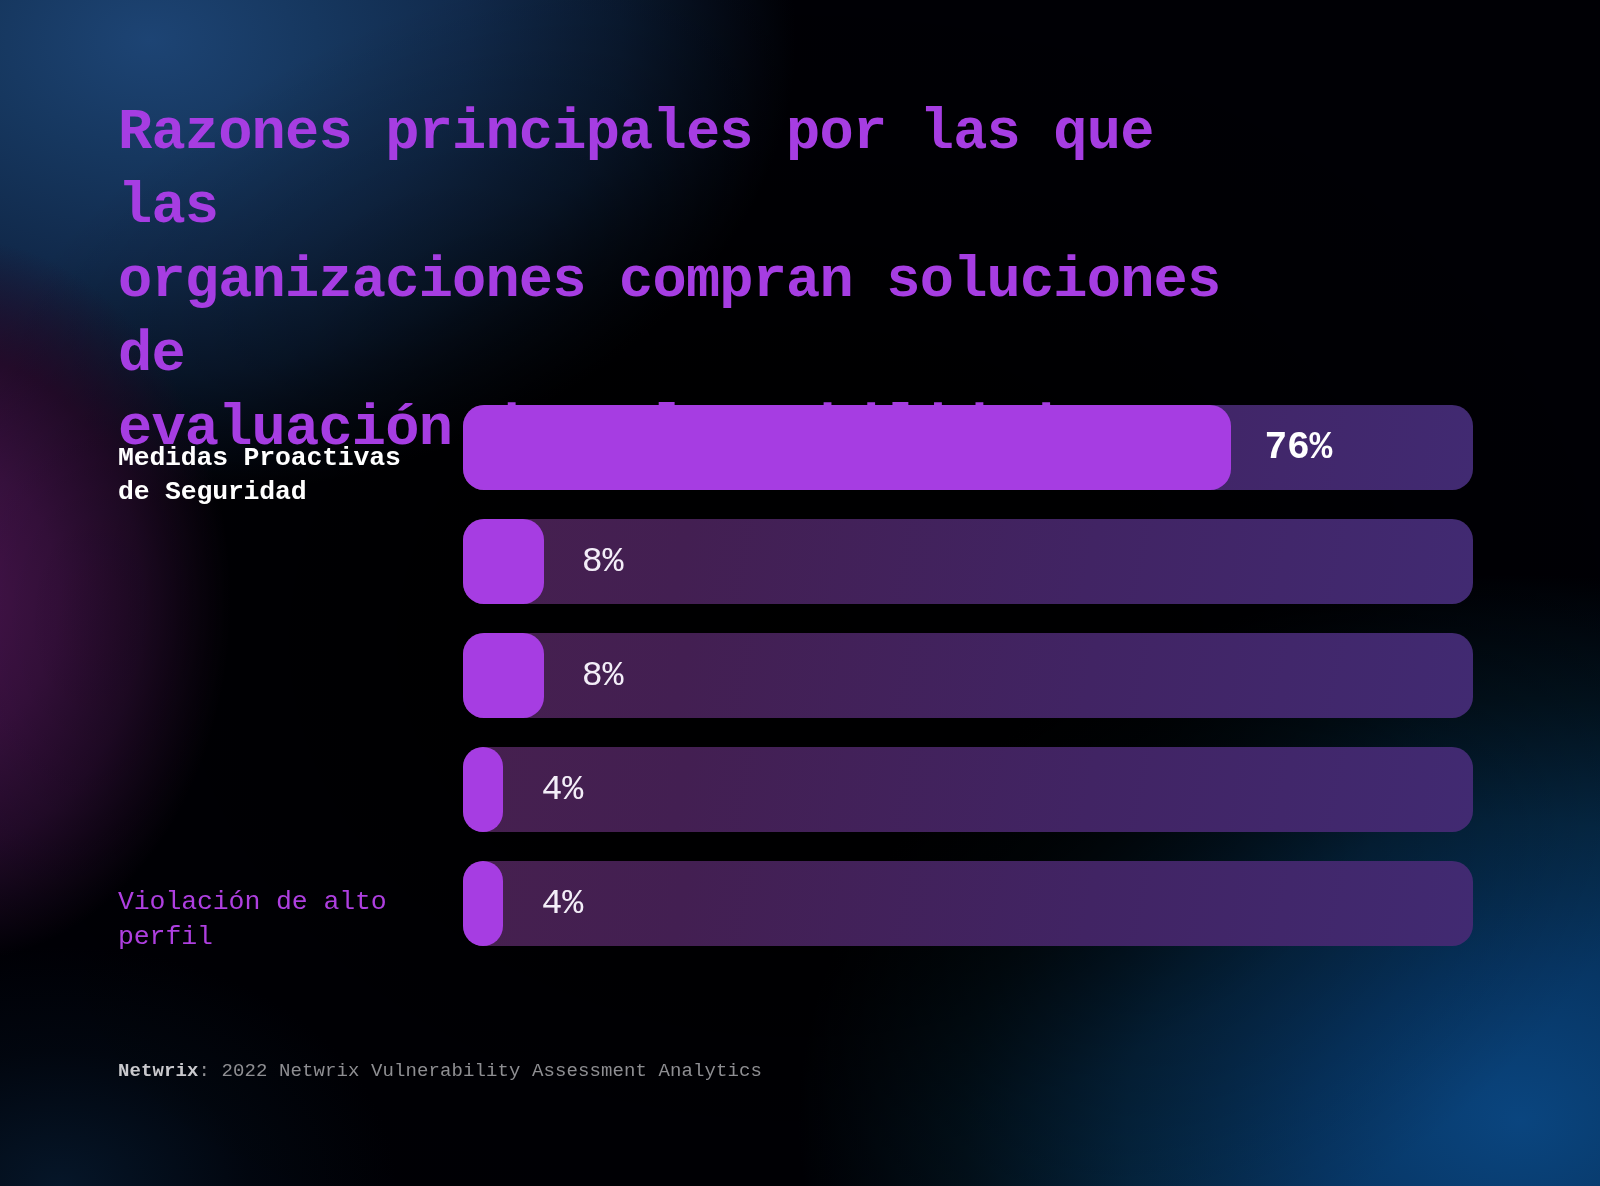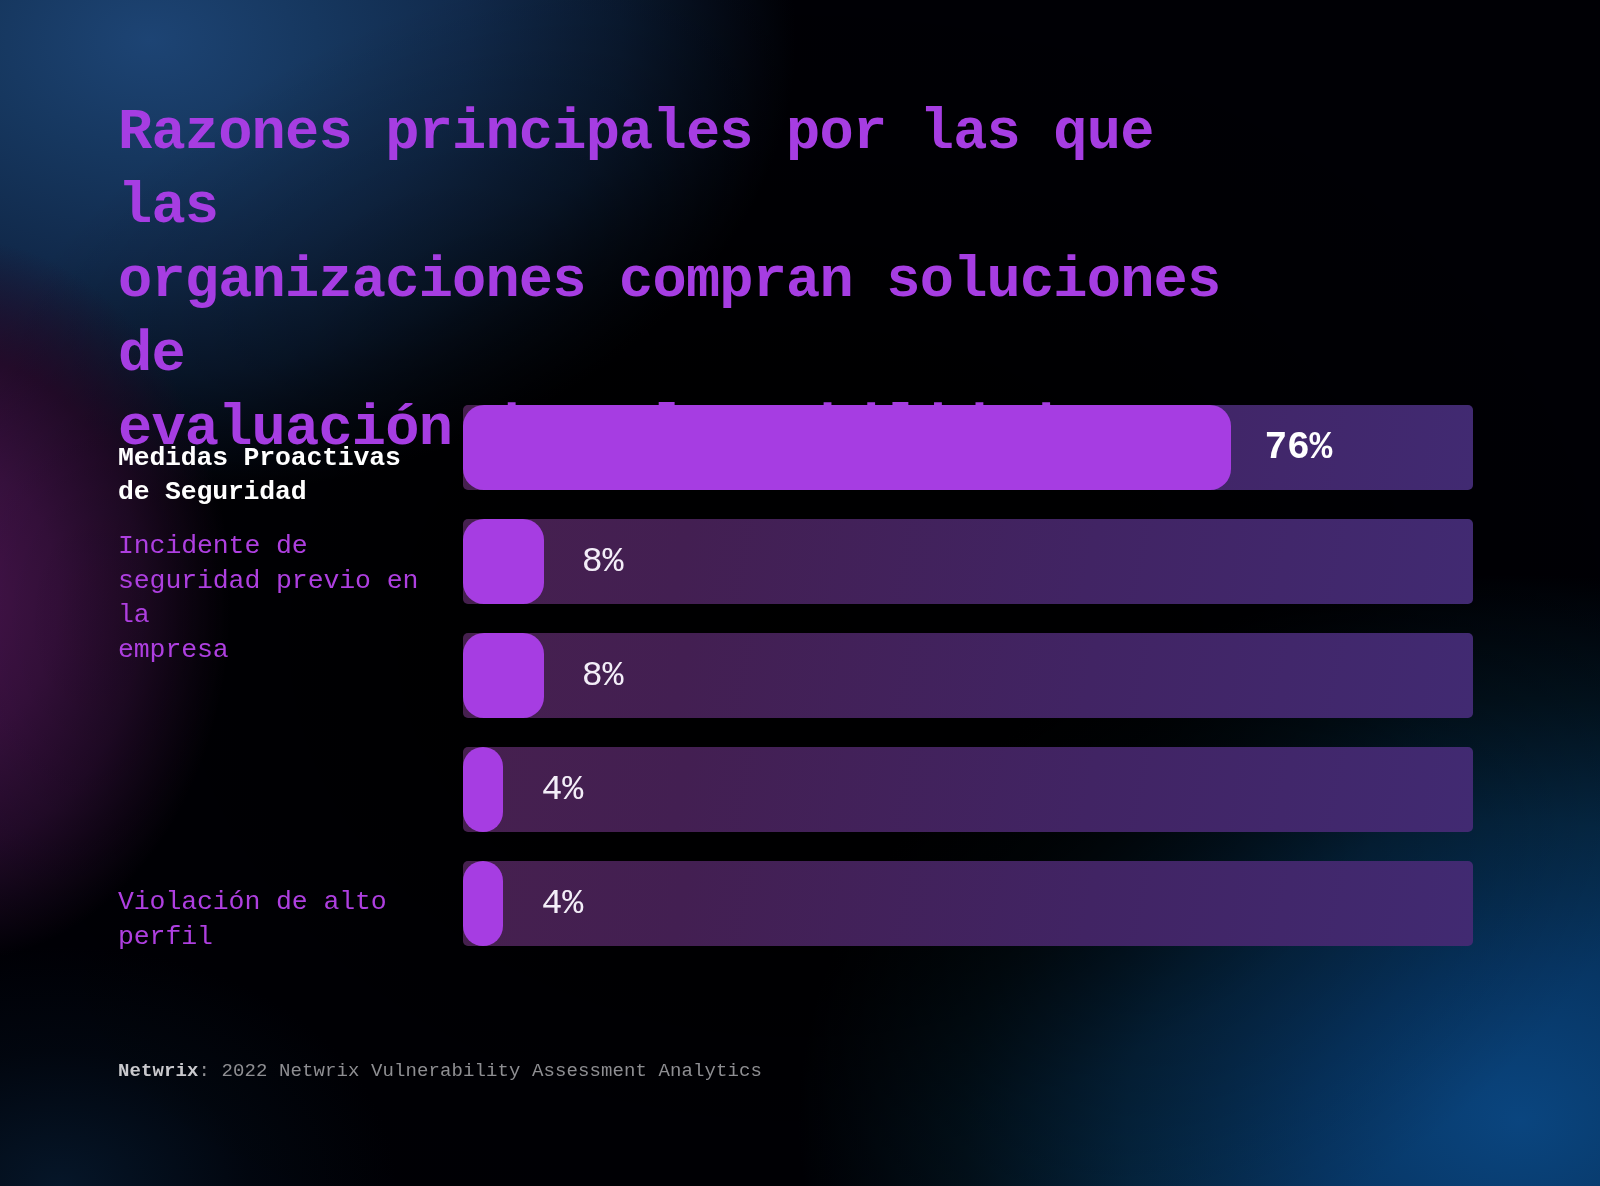--- a/index.html
+++ b/index.html
@@ -92,21 +92,21 @@
     font-size: 26.5px;
     line-height: 34px;
     letter-spacing: -0.2px;
   }
   .track {
     position: absolute;
     left: 463px;
     top: 0;
     width: 1010px;
     height: 85px;
-    border-radius: 5px;
+    border-radius: 21px;
     background: linear-gradient(100deg, #46204f 0%, #431f52 22%, #412464 62%, #412a72 100%);
     overflow: visible;
   }
   .fill {
     position: absolute;
     left: 0;
     top: 0;
     height: 85px;
     border-radius: 21px;
     background: #a63de2;
@@ -162,23 +162,20 @@
     <div class="chart" id="chart">
         <div class="row featured" style="top: 0px;">
           <div class="row-label" style="top: 20px; margin-top: 16px;">Medidas Proactivas
 de Seguridad</div>
           <div class="track">
             <div class="fill" style="width: 767.6px;"></div>
             <div class="value" style="left: 801.6px;">76%</div>
           </div>
         </div>
         <div class="row" style="top: 114px;">
-          <div class="row-label" style="top: 10px;">Incidente de
-seguridad previo en la
-empresa</div>
           <div class="track">
             <div class="fill" style="width: 80.8px;"></div>
             <div class="value" style="left: 118.8px;">8%</div>
           </div>
         </div>
         <div class="row" style="top: 228px;">
           <div class="track">
             <div class="fill" style="width: 80.8px;"></div>
             <div class="value" style="left: 118.8px;">8%</div>
           </div>

